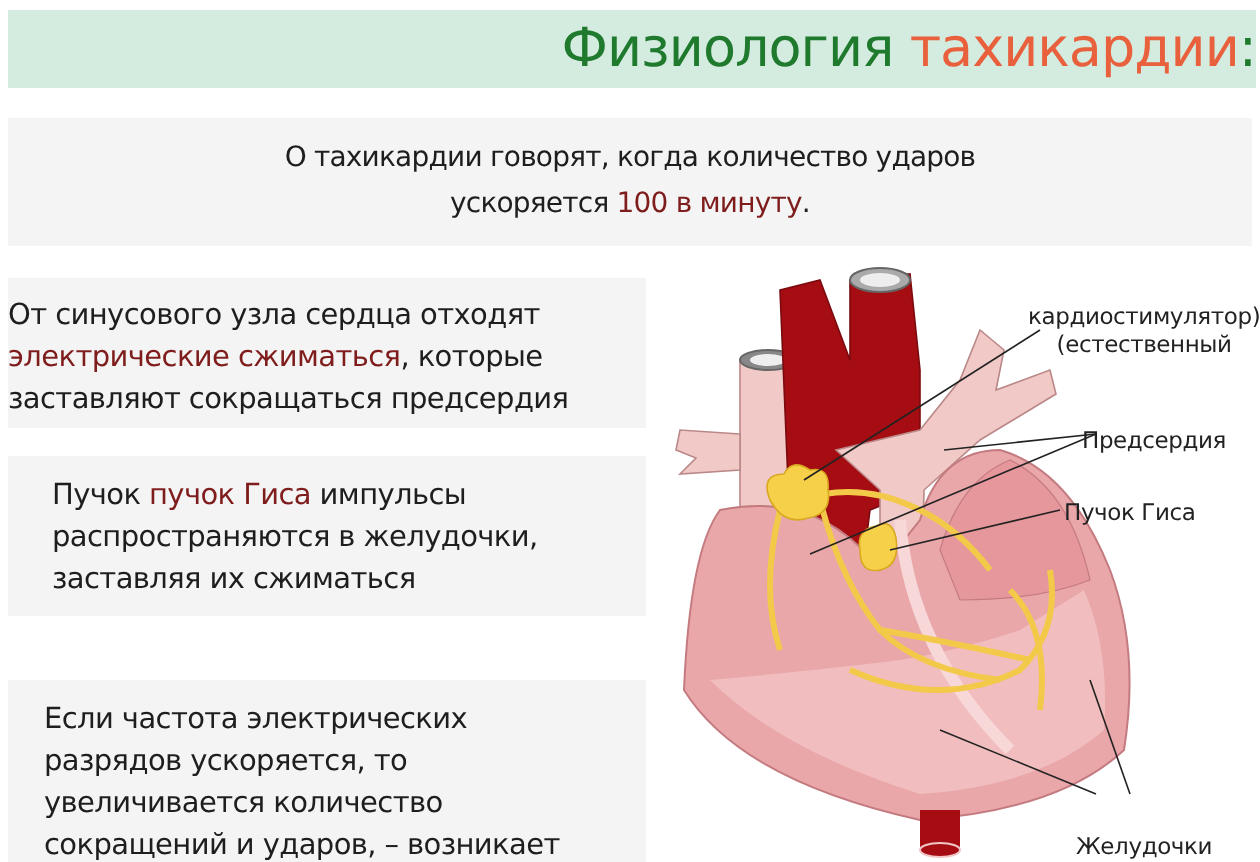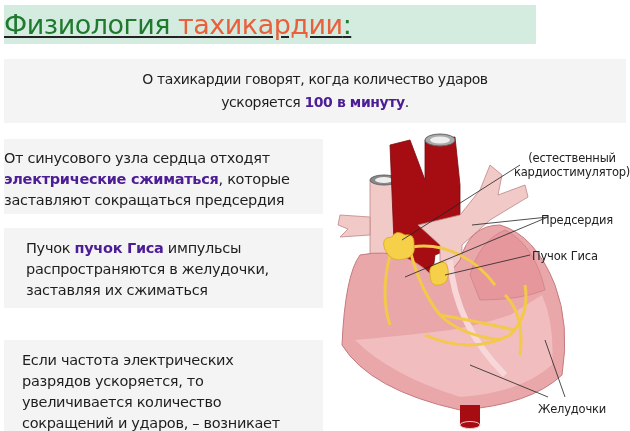--- a/index.html
+++ b/index.html
@@ -1,34 +1,34 @@
 <!DOCTYPE html>
 <html><head>
 <meta charset="utf-8">
 <style>
   * { margin:0; padding:0; box-sizing:border-box; }
   html, body { width:630px; height:431px; background:#ffffff; overflow:hidden; }
   body { position:relative; font-family:"DejaVu Sans", sans-serif; color:#222; }
 
   .title-bar {
-    position:absolute; left:4px; top:5px; width:532px; height:39px;
-    background:#d4ebe0; text-align:left;
-    font-size:27px; line-height:39px; letter-spacing:-0.5px;text-decoration:underline;
+    position:absolute; left:4px; top:5px; width:624px; height:39px;
+    background:#d4ebe0; text-align:right;
+    font-size:27px; line-height:39px; letter-spacing:-0.5px;
   }
   .title-bar .green { color:#1f7a2e; }
   .title-bar .orange { color:#e8603c; }
   .title-bar .colon { color:#1f7a2e; }
 
   .intro-box {
     position:absolute; left:4px; top:59px; width:622px; height:64px;
     background:#f4f4f4; text-align:center;
     font-size:14px; line-height:23px; padding-top:9px; color:#1e1e1e;
     letter-spacing:-0.4px;
   }
-  .accent { color:#4c1d95; font-weight:bold;margin-top:36px; }
+  .accent { color:#7f1d1d; font-weight:normal;margin-top:36px; }
 
   .info-box {
     position:absolute; left:4px; width:319px; background:#f4f4f4;
     text-align:left; font-size:14.5px; line-height:21px; color:#1e1e1e;
     letter-spacing:-0.3px;
   }
   #box1 { top:139px; height:75px; padding-top:9px; }
   #box2 { top:228px; height:80px; padding-top:10px; }
   #box3 { top:340px; height:103px; padding-top:10px; }
 
@@ -99,19 +99,19 @@
 
     <line x1="72" y1="115" x2="190" y2="40" stroke="#222" stroke-width="0.8"></line>
     <line x1="142" y1="100" x2="218" y2="92" stroke="#222" stroke-width="0.8"></line>
     <line x1="75" y1="152" x2="218" y2="92" stroke="#222" stroke-width="0.8"></line>
     <line x1="115" y1="150" x2="200" y2="130" stroke="#222" stroke-width="0.8"></line>
     <line x1="140" y1="240" x2="218" y2="272" stroke="#222" stroke-width="0.8"></line>
     <line x1="215" y1="215" x2="235" y2="272" stroke="#222" stroke-width="0.8"></line>
   </svg>
 
   <div class="label" style="left:184px;top:26px;">
+    <div>кардиостимулятор)</div>
     <div>(естественный</div>
-    <div>кардиостимулятор)</div>
   </div>
   <div class="label" style="left:211px;top:88px;">Предсердия</div>
   <div class="label" style="left:202px;top:124px;">Пучок Гиса</div>
-  <div class="label" style="left:208px;top:277px;">Желудочки</div>
+  <div class="label" style="left:208px;top:291px;">Желудочки</div>
 </div>
 
 </body></html>

